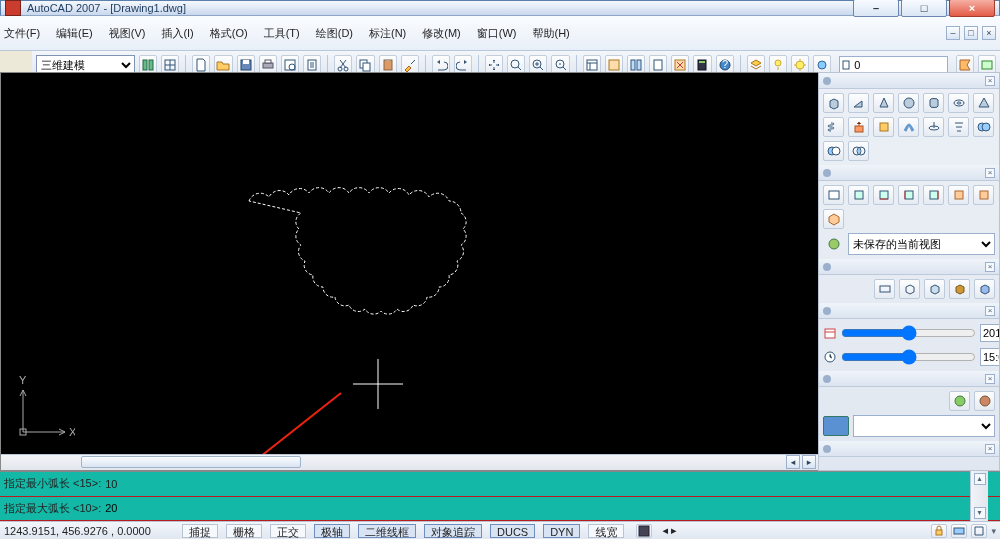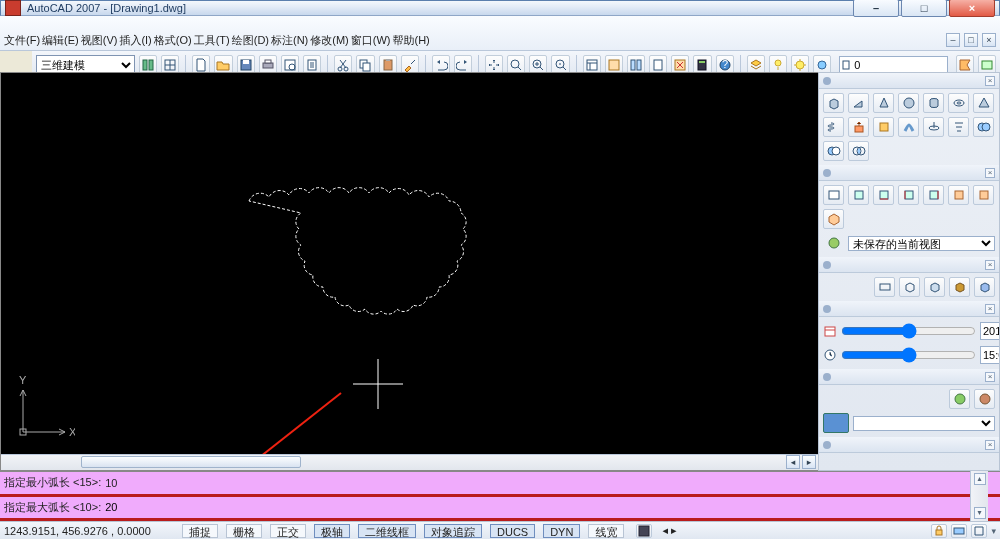--- a/index.html
+++ b/index.html
@@ -4,21 +4,21 @@
 <style>
 * { box-sizing:border-box; margin:0; padding:0; font-family:"Microsoft YaHei",Tahoma,sans-serif; font-size:11px; }
 body { width:1000px; height:539px; background:#ece9d8; overflow:hidden; position:relative; }
 .titlebar { height:16px; background:linear-gradient(#f4f8fc,#e4ecf7 40%,#c8d8ed); border:1px solid #5b7fad; border-bottom:1px solid #8fa6c7; display:flex; align-items:center; padding:0 4px; position:relative; }
 .titlebar .ico { width:16px; height:16px; background:#c93c2e; display:inline-block; margin-right:6px; border:1px solid #7a231b; }
 .titlebar .title { color:#1d3a5f; }
 .titlebar .winbtns { margin-left:auto; display:flex; gap:2px; }
 .winbtn { width:46px; height:18px; border-radius:2px; border:1px solid #6b87b0; display:flex; align-items:center; justify-content:center; color:#234; font-weight:bold; }
 .winbtn.min,.winbtn.max { background:linear-gradient(#f8fbff,#dae6f4); }
 .winbtn.close { background:linear-gradient(#f6b0a5,#e25a45); border-color:#a43c2d; color:#fff; }
-.menubar { height:20px; background:linear-gradient(#fafcff,#e9eff8); border-bottom:1px solid #b9c7da; display:flex; padding:17px 4px; gap:2px; }
+.menubar { height:20px; background:linear-gradient(#fafcff,#e9eff8); border-bottom:1px solid #b9c7da; display:flex; align-items:center; padding:17px 4px; gap:16px; }
 .menubar span { color:#222; }
 .menubar .mdiicons { margin-left:auto; display:flex; gap:4px; }
 .mdibtn { width:14px; height:14px; background:linear-gradient(#fcfeff,#d8e4f4); border:1px solid #9bb0cc; font-size:9px; line-height:12px; text-align:center; color:#345; }
 .toolstrip { height:28px; background:linear-gradient(#f3f6fb,#e0e7f1); border-bottom:1px solid #b8c4d4; display:flex; align-items:center; padding:0 4px; gap:4px;margin-left:32px; }
 .tbtn { width:20px; height:20px; background:linear-gradient(#fdfdfd,#e9eef5); border:1px solid #c2cedb; border-radius:2px; display:flex; align-items:center; justify-content:center; }
 .tbtn svg { width:14px; height:14px; }
 .sep { width:1px; height:20px; background:#b9c7da; margin:0 2px; }
 select.mode { height:20px; font-size:11px; border:1px solid #7f94b2; background:#fff; width:110px; }
 .workarea { position:absolute; top:72px; left:0; right:0; bottom:68px; display:flex; }
 .canvaswrap { flex:1; display:flex; flex-direction:column; border:1px solid #888; border-right:0; background:#000; position:relative; }
@@ -29,24 +29,24 @@
 .scrollh .thumb { position:absolute; left:80px; top:1px; width:220px; height:12px; background:linear-gradient(#fcfeff,#d9e3f1); border:1px solid #9fb3cc; border-radius:2px; }
 .scrollh .clip { position:absolute; right:2px; top:0; height:14px; display:flex; gap:2px; align-items:center; }
 .sidepanes { width:182px; background:linear-gradient(#ecf0f6,#e1e7f0); border:1px solid #b8c4d4; display:flex; flex-direction:column; overflow:hidden; }
 .palhead { height:16px; background:linear-gradient(#f0f4fa,#dbe4f0); border-bottom:1px solid #bccadb; display:flex; align-items:center; padding:0 4px; }
 .palhead .grip { width:8px; height:8px; background:#9bb0cc; border-radius:50%; margin-right:auto; }
 .palhead .close { width:10px; height:10px; border:1px solid #9bb0cc; background:#f5f8fc; font-size:8px; line-height:8px; text-align:center; color:#567; }
 .palbody { padding:4px; display:flex; flex-wrap:wrap; gap:4px; }
 .pbtn { width:21px; height:20px; background:linear-gradient(#fdfdfd,#e5ebf3); border:1px solid #bccadb; border-radius:2px; display:flex; align-items:center; justify-content:center; }
 .pbtn svg{width:14px;height:14px;}
 .pline { display:flex; align-items:center; gap:4px; width:100%; }
-select.pfield { flex:1; height:15px; font-size:11px; border:1px solid #9bb0cc; background:#fff; }
+select.pfield { flex:1; height:22px; font-size:11px; border:1px solid #9bb0cc; background:#fff; }
 input.pfield { flex:1; height:18px; font-size:11px; border:1px solid #9bb0cc; padding:0 2px; background:#fff; }
 .cmdarea { position:absolute; left:0; right:0; bottom:18px; height:50px; background:#fff; border-top:1px solid #888; display:flex; flex-direction:column; }
-.cmdline { flex:1; border-bottom:3px solid #b91c1c; display:flex; align-items:center; padding:0 4px; background:#f0abfc; }
+.cmdline { flex:1; border-bottom:1px solid #b91c1c; display:flex; align-items:center; padding:0 4px; background:#14b8a6; }
 .cmdline span { color:#222; }
 .cmdline input { border:0; outline:0; font-size:11px; margin-left:4px; flex:1; background:transparent; }
 .cmdscroll { position:absolute; right:12px; bottom:18px; width:18px; height:50px; background:linear-gradient(90deg,#f1f3f7,#e2e6ed); border-left:1px solid #b9c7da; display:flex; flex-direction:column; align-items:center; justify-content:space-between; padding:2px 0; }
 .cmdscroll .arr{width:12px;height:12px;border:1px solid #9bb0cc;background:#f5f8fc; font-size:8px; text-align:center;color:#567;}
 .statusbar { position:absolute; left:0; right:0; bottom:0; height:18px; background:linear-gradient(#f3f6fb,#e0e7f1); border-top:1px solid #b8c4d4; display:flex; align-items:center; padding:0 4px; gap:8px; color:#222; }
 .statusbar .coord { width:170px; white-space:nowrap; }
 .statusbar .toggle { padding:0 6px; height:14px; line-height:14px; border:1px solid #b8c4d4; background:#f5f8fc; }
 .statusbar .toggle.on { background:#d8e4f4; border-color:#6f8ebf;text-align:center; }
 .statusbar .trayicons{margin-left:auto;display:flex;gap:4px;align-items:center;}
 .layercombo { width:120px; height:18px; border:1px solid #9bb0cc; background:#fff; display:flex; align-items:center; padding:0 2px; margin-left:4px; }

